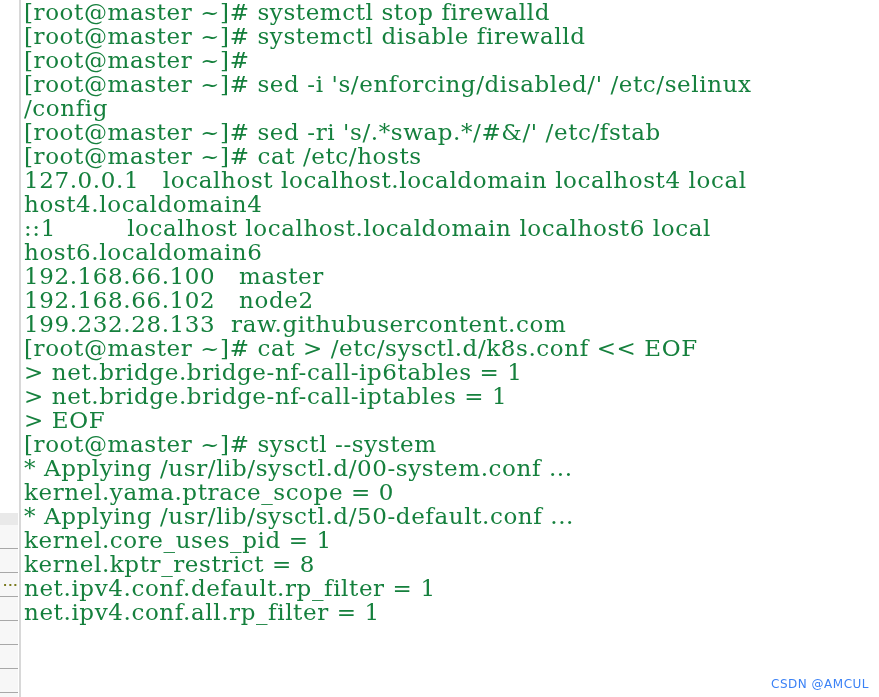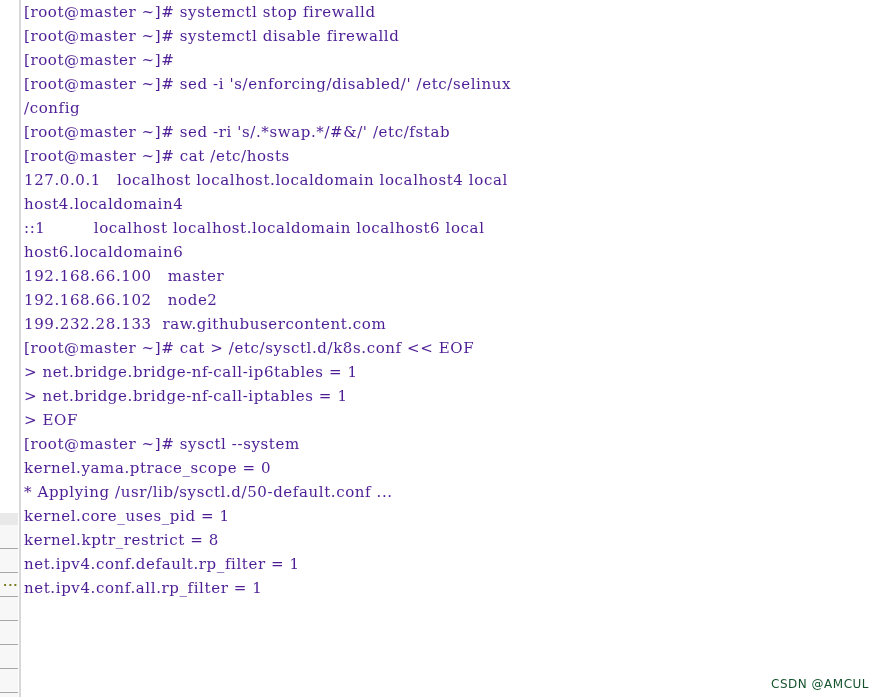--- a/index.html
+++ b/index.html
@@ -73,34 +73,34 @@
     position: absolute;
     left: 24px;
     top: 0;
     right: 0;
     height: 697px;
     z-index: 1;
   }
   .term-line {
     height: 24px;
     line-height: 24px;
-    font-size: 15px;
-    color: #4c1d95;
+    font-size: 23px;
+    color: #15803d;
     white-space: pre;
     font-family: "DejaVu Serif", "Liberation Serif", serif;
     letter-spacing: 0.6px;
   }
 
   
   #watermark {
     position: absolute;
     right: 10px;
     bottom: 6px;
     font-size: 12px;
-    color: #14532d;
+    color: #3b82f6;
     font-family: "DejaVu Sans", "Liberation Sans", sans-serif;
     letter-spacing: 0.5px;
     z-index: 5;
     user-select: none;
   }
 </style>
 </head>
 <body>
 
 <div id="gutter">
@@ -134,20 +134,21 @@
     <div class="term-line">::1         localhost localhost.localdomain localhost6 local</div>
     <div class="term-line">host6.localdomain6</div>
     <div class="term-line">192.168.66.100   master</div>
     <div class="term-line">192.168.66.102   node2</div>
     <div class="term-line">199.232.28.133  raw.githubusercontent.com</div>
     <div class="term-line">[root@master ~]# cat &gt; /etc/sysctl.d/k8s.conf &lt;&lt; EOF</div>
     <div class="term-line">&gt; net.bridge.bridge-nf-call-ip6tables = 1</div>
     <div class="term-line">&gt; net.bridge.bridge-nf-call-iptables = 1</div>
     <div class="term-line">&gt; EOF</div>
     <div class="term-line">[root@master ~]# sysctl --system</div>
+    <div class="term-line">* Applying /usr/lib/sysctl.d/00-system.conf ...</div>
     <div class="term-line">kernel.yama.ptrace_scope = 0</div>
     <div class="term-line">* Applying /usr/lib/sysctl.d/50-default.conf ...</div>
     <div class="term-line">kernel.core_uses_pid = 1</div>
     <div class="term-line">kernel.kptr_restrict = 8</div>
     <div class="term-line">net.ipv4.conf.default.rp_filter = 1</div>
     <div class="term-line">net.ipv4.conf.all.rp_filter = 1</div>
   </div>
 
 <div id="watermark">CSDN @AMCUL</div>
 

